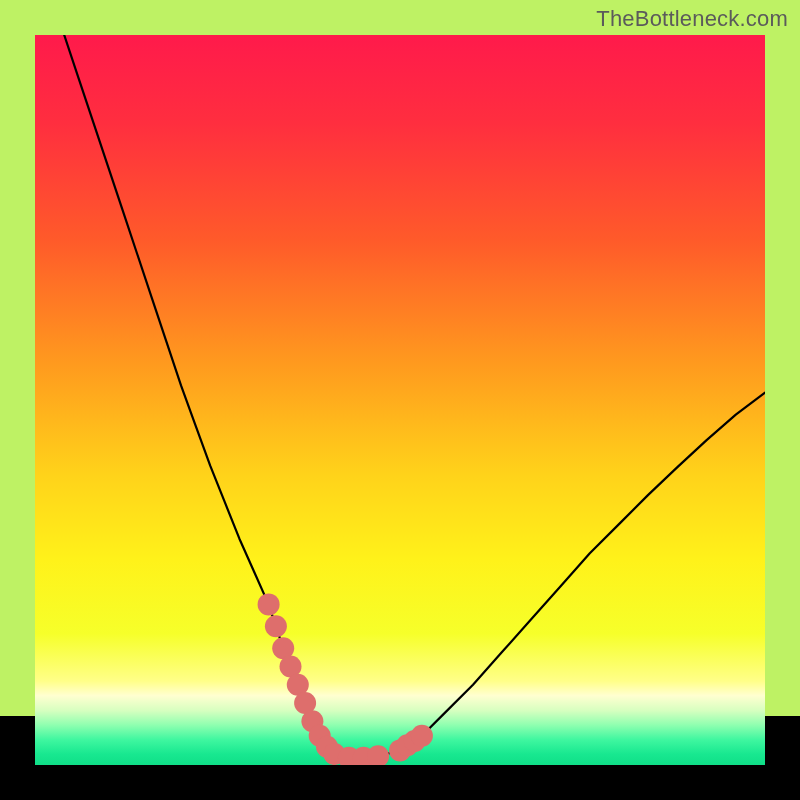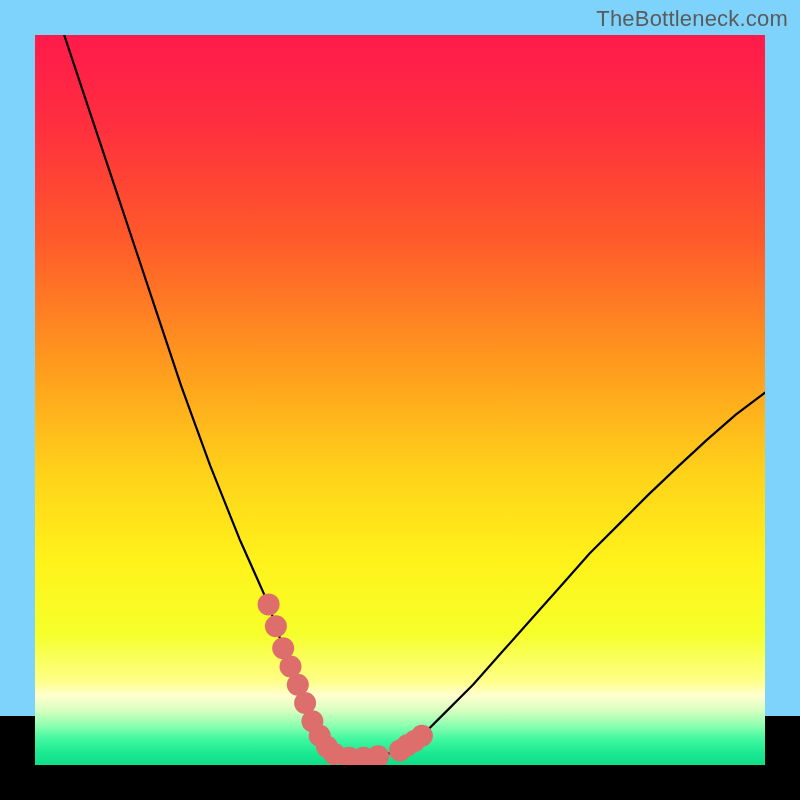--- a/index.html
+++ b/index.html
@@ -8,21 +8,21 @@
     width: 800px;
     height: 800px;
     background: #000;
     overflow: hidden;
     font-family: Arial, Helvetica, sans-serif;
   }
   .stage {
     position: relative;
     width: 800px;
     height: 716px;
-    background: #7dd3fc;
+    background: #bef264;
   }
   .plot-area {
     position: absolute;
     left: 35px;
     top: 35px;
     width: 730px;
     height: 730px;
     overflow: hidden;
   }
   .gradient-bg {

